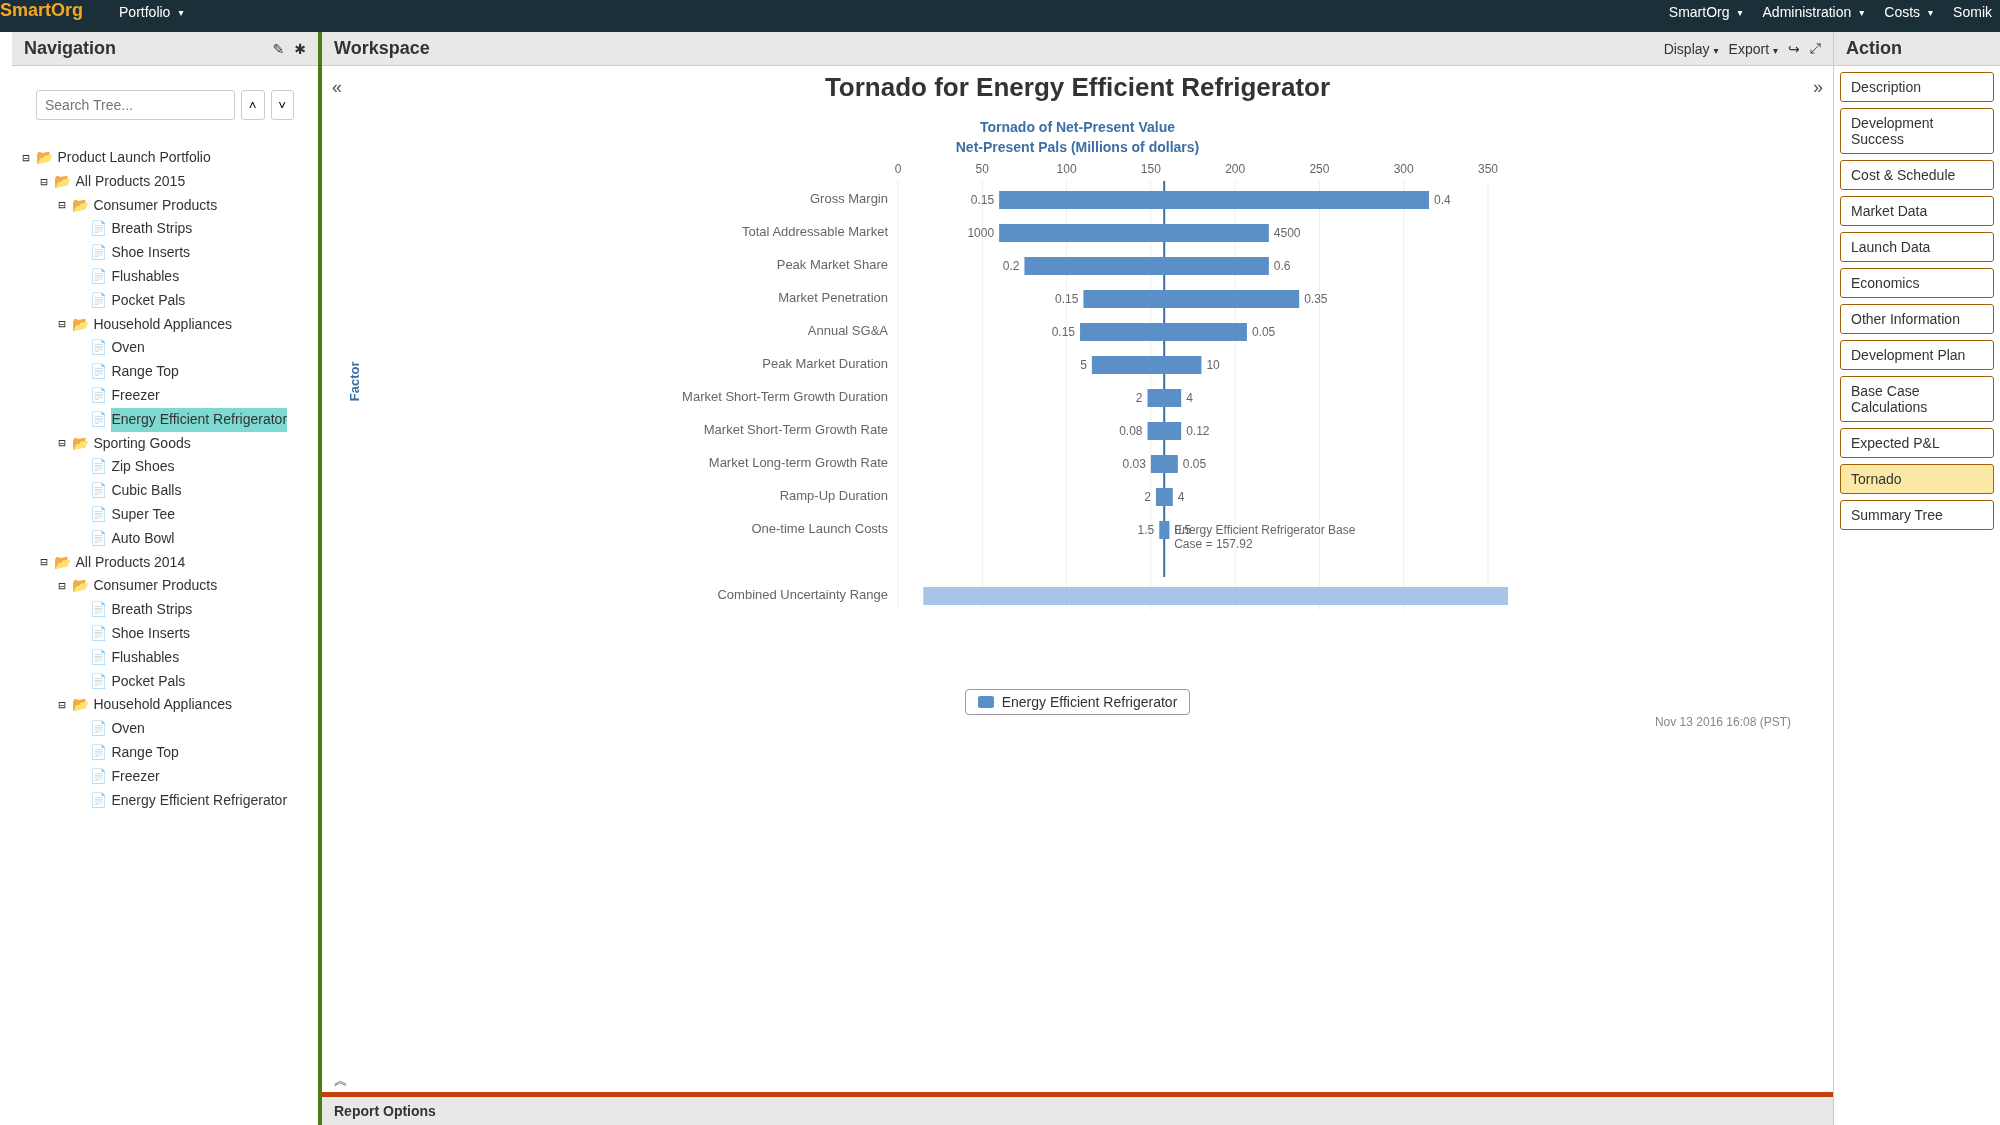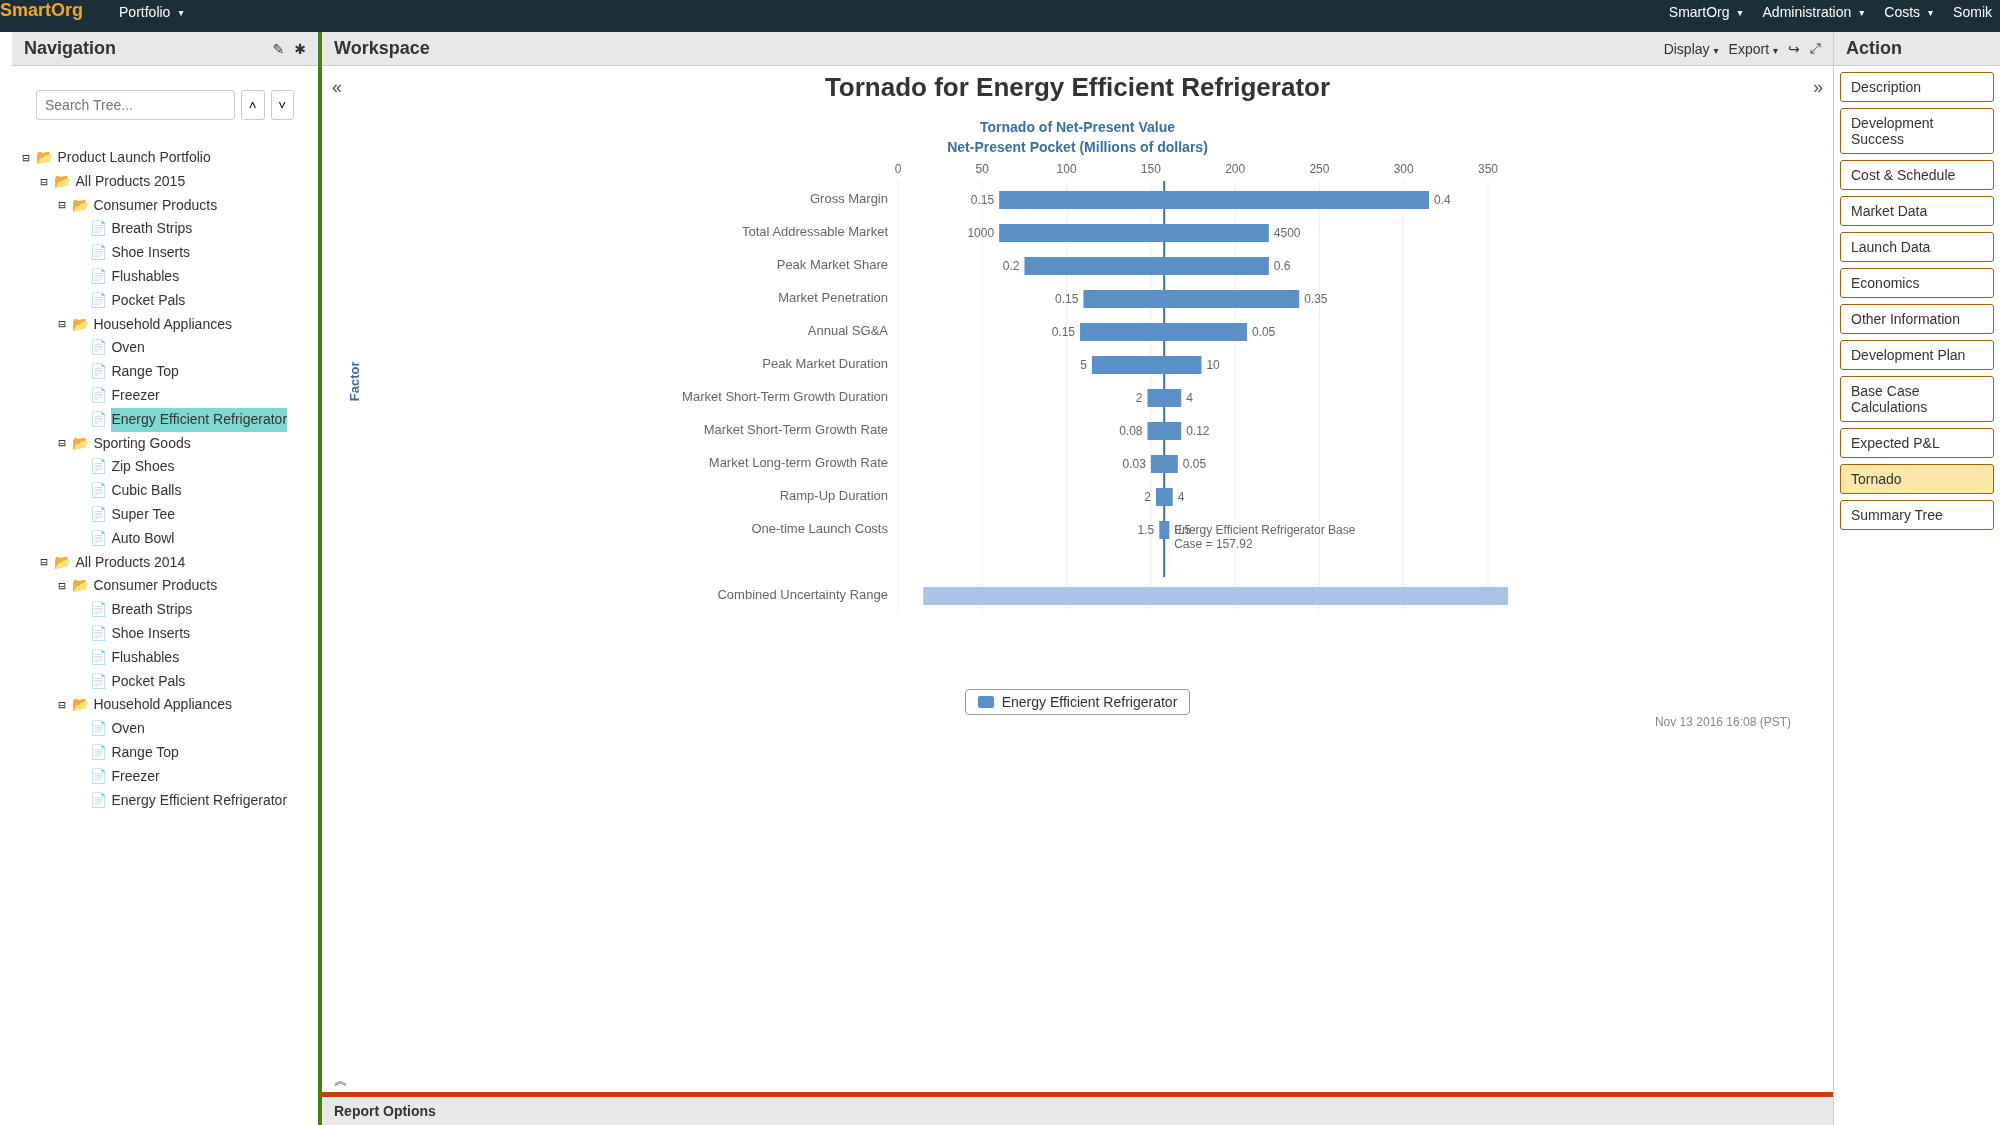--- a/index.html
+++ b/index.html
@@ -228,21 +228,21 @@
         <span class="icon-btn">⤢</span>
       </span>
     </div>
     <div class="ws-header-row">
       <span class="collapse-btn">«</span>
       <div class="ws-title">Tornado for Energy Efficient Refrigerator</div>
       <span class="collapse-btn">»</span>
     </div>
     <div class="chart-area">
       <div class="chart-title">Tornado of Net-Present Value</div>
-      <div class="chart-subtitle">Net-Present Pocket (Millions of dollars)</div>
+      <div class="chart-subtitle">Net-Present Pals (Millions of dollars)</div>
       <div style="position:relative;">
         <div class="y-axis-label">Factor</div>
         <svg id="tornado-svg" width="860" height="520">
             <text x="250" y="12" text-anchor="middle" font-size="12" fill="#666">0</text>
             <line x1="250" y1="20" x2="250" y2="449" stroke="#eee"></line>
             <text x="334.2857142857143" y="12" text-anchor="middle" font-size="12" fill="#666">50</text>
             <line x1="334.2857142857143" y1="20" x2="334.2857142857143" y2="449" stroke="#eee"></line>
             <text x="418.57142857142856" y="12" text-anchor="middle" font-size="12" fill="#666">100</text>
             <line x1="418.57142857142856" y1="20" x2="418.57142857142856" y2="449" stroke="#eee"></line>
             <text x="502.85714285714283" y="12" text-anchor="middle" font-size="12" fill="#666">150</text>

